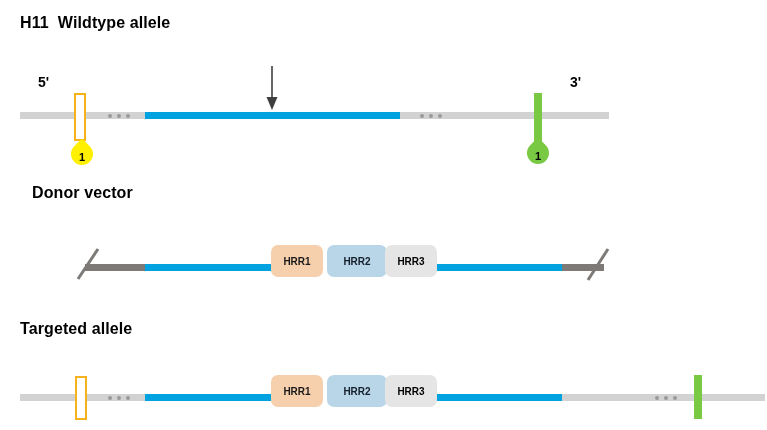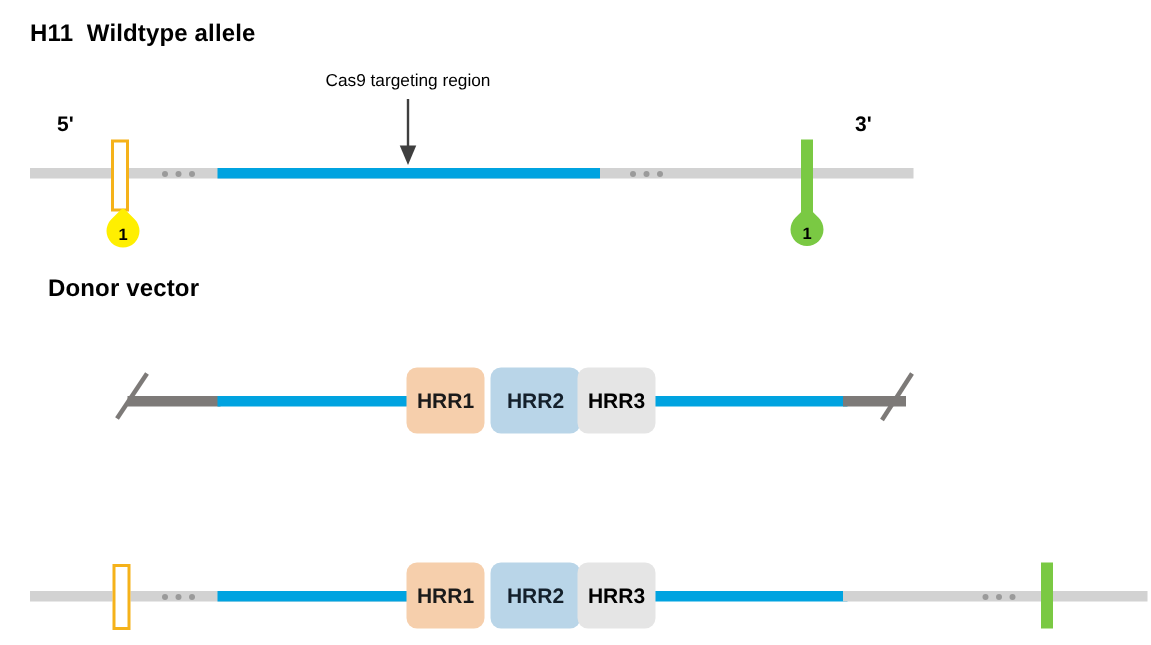--- a/index.html
+++ b/index.html
@@ -130,26 +130,26 @@
     font-weight: bold;
     color: #000;
     line-height: 16px;
   }
   .pin-yellow .drop { background: #ffef00; }
   .pin-green .drop  { background: #7ac943; }
 
   
   .hrr {
     position: absolute;
-    height: 44px;
+    height: 32px;
     border-radius: 7px;
     display: flex;
     align-items: center;
     justify-content: center;
-    font-size: 14px;
+    font-size: 10px;
     font-weight: bold;
     color: #1a1a1a;
     box-sizing: border-box;
   }
   .hrr1 { background: #f6cfac; }
   .hrr2 { background: #b9d5e8; color: #14202b; }
   .hrr3 { background: #e5e5e5; color: #000000; }
 
   
   .overlay {
@@ -164,21 +164,20 @@
 <body>
 
 <div class="canvas">
 
   <div class="section-title" id="title-wildtype">H11  Wildtype allele</div>
 
   <div class="end-label" id="label-5prime">5'</div>
 
   <div class="end-label" id="label-3prime">3'</div>
 
-  <div id="label-cas9">Cas9 targeting region</div>
 
   <div class="backbone" style="left:20px; top:112px; width:589px;"></div>
 
   <div class="blue-seg" style="left:145px; top:112px; width:255px;"></div>
 
   <div class="dots" style="left:108px; top:114px;">
     <i></i>
       <i></i>
       <i></i>
   </div>
@@ -216,20 +215,21 @@
   <div class="hrr hrr1" style="left:271px; top:245px; width:52px;">
     <span>HRR1</span>
   </div>
   <div class="hrr hrr2" style="left:327px; top:245px; width:60px;">
     <span>HRR2</span>
   </div>
   <div class="hrr hrr3" style="left:385px; top:245px; width:52px;">
     <span>HRR3</span>
   </div>
 
+  <div class="section-title" id="title-targeted">Targeted allele</div>
 
   <div class="backbone" style="left:20px; top:394px; width:255px;"></div>
 
   <div class="blue-seg" style="left:145px; top:394px; width:130px;"></div>
 
   <div class="dots" style="left:108px; top:396px;">
     <i></i>
       <i></i>
       <i></i>
   </div>

